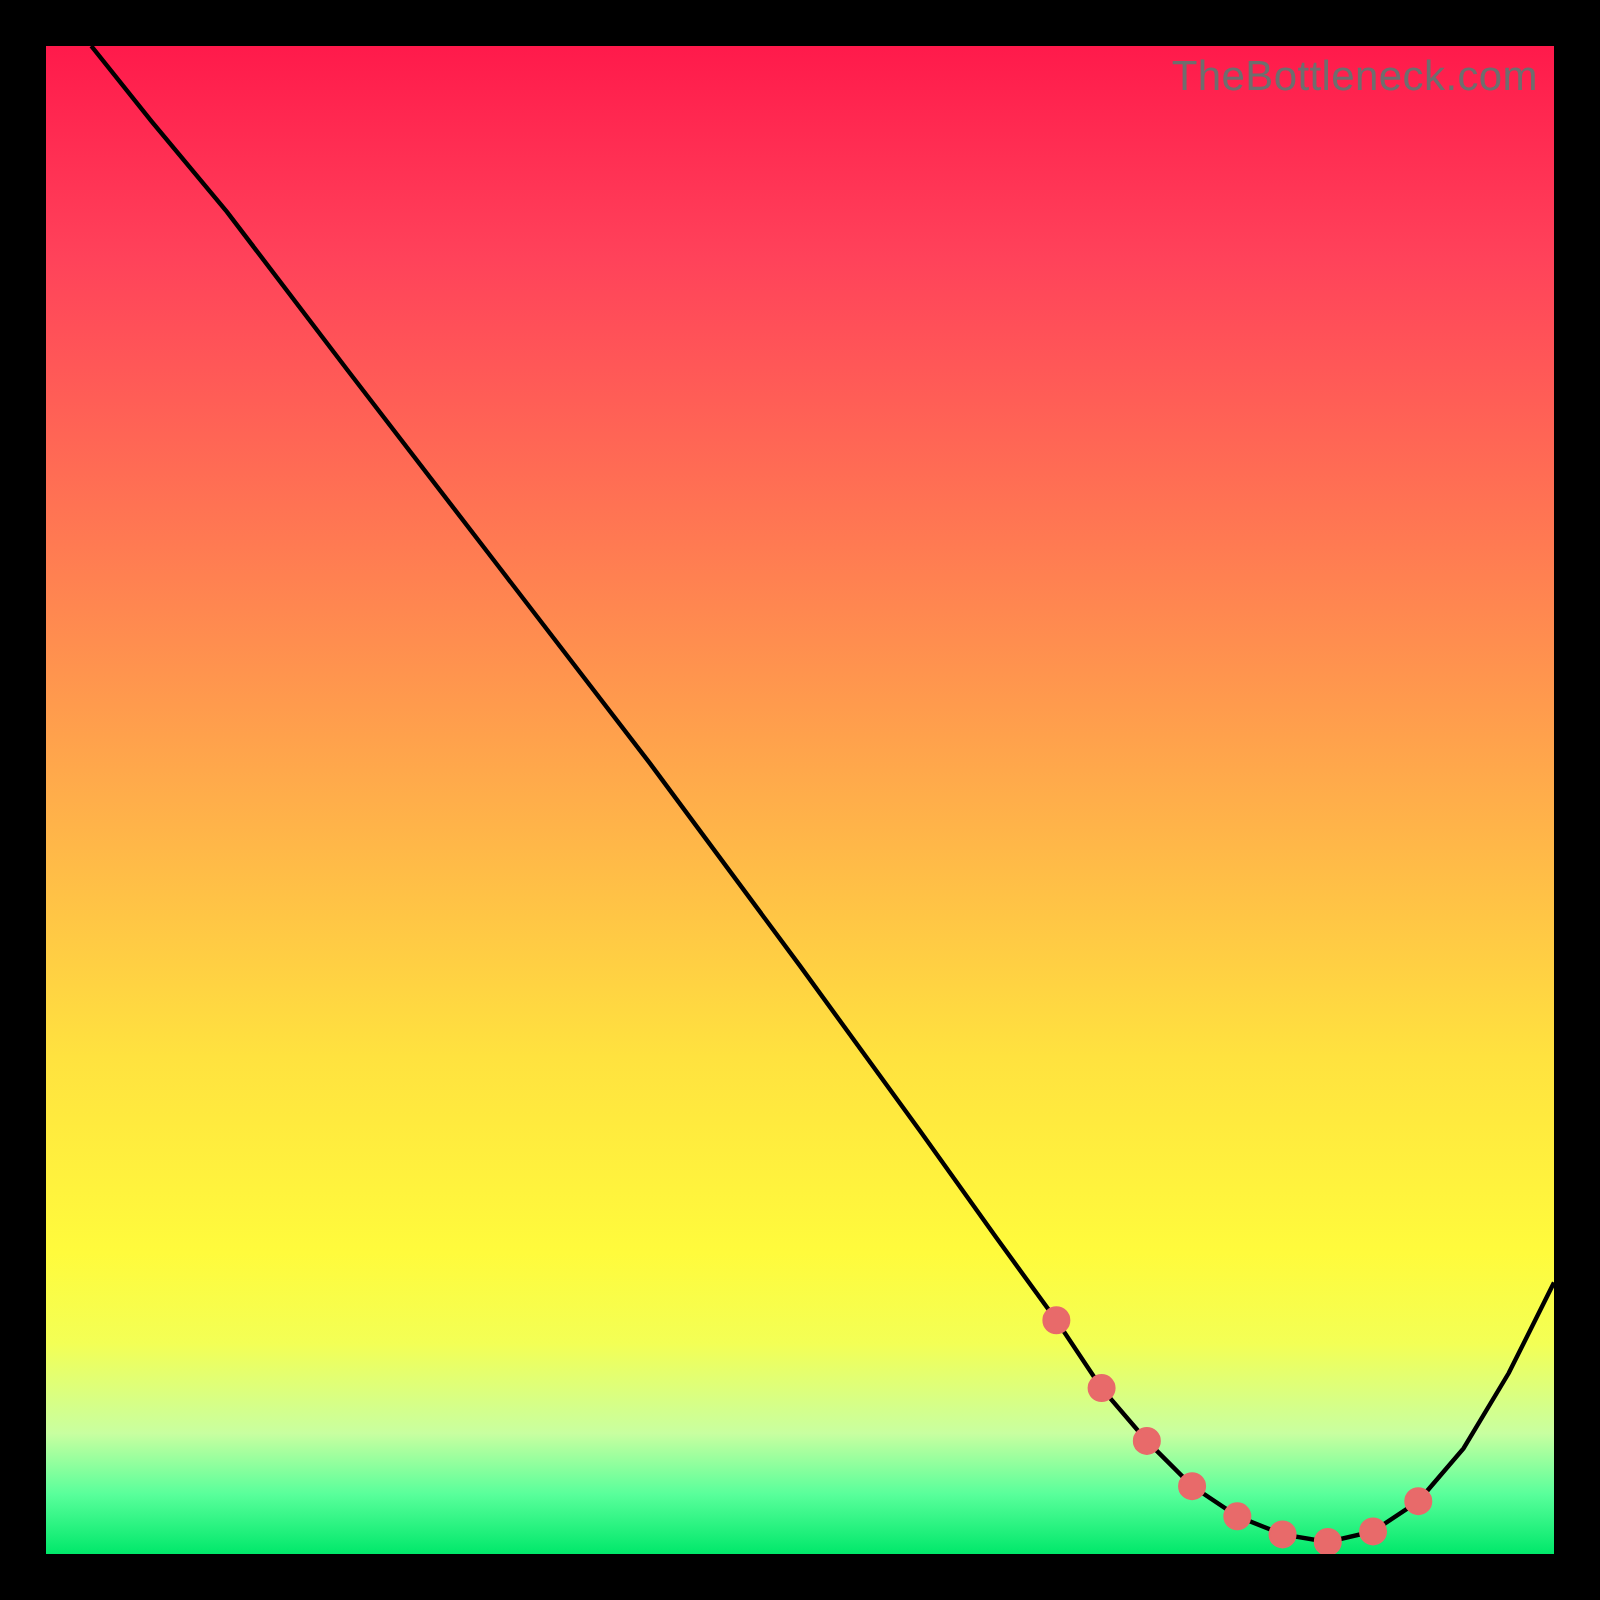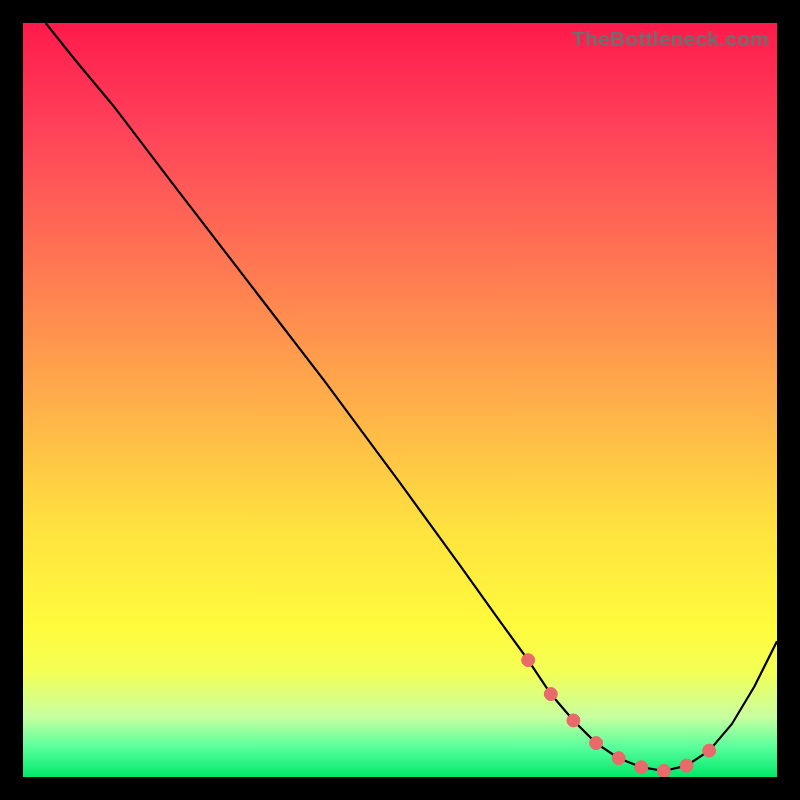--- a/index.html
+++ b/index.html
@@ -36,21 +36,21 @@
       #5aff9b 96%,
       #00e86a 100%
     );
   }
   .watermark {
     position: absolute;
     top: 4px;
     right: 8px;
     color: #6e6e6e;
     font-size: 21px;
-    font-weight: 700;
+    font-weight: 400;
     letter-spacing: 0.2px;
     pointer-events: none;
     user-select: none;
   }
   svg.curve {
     position: absolute;
     left: 0;
     top: 0;
     width: 754px;
     height: 754px;

